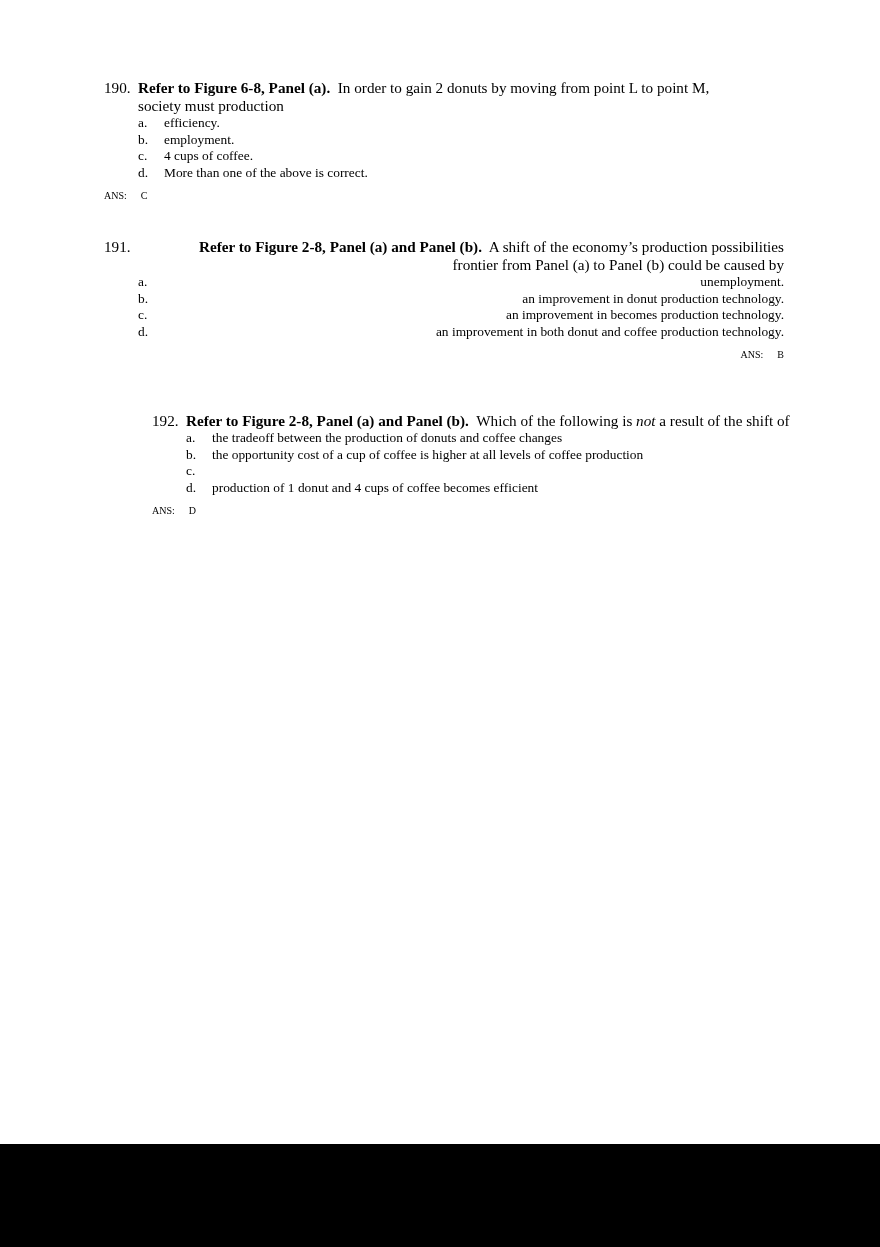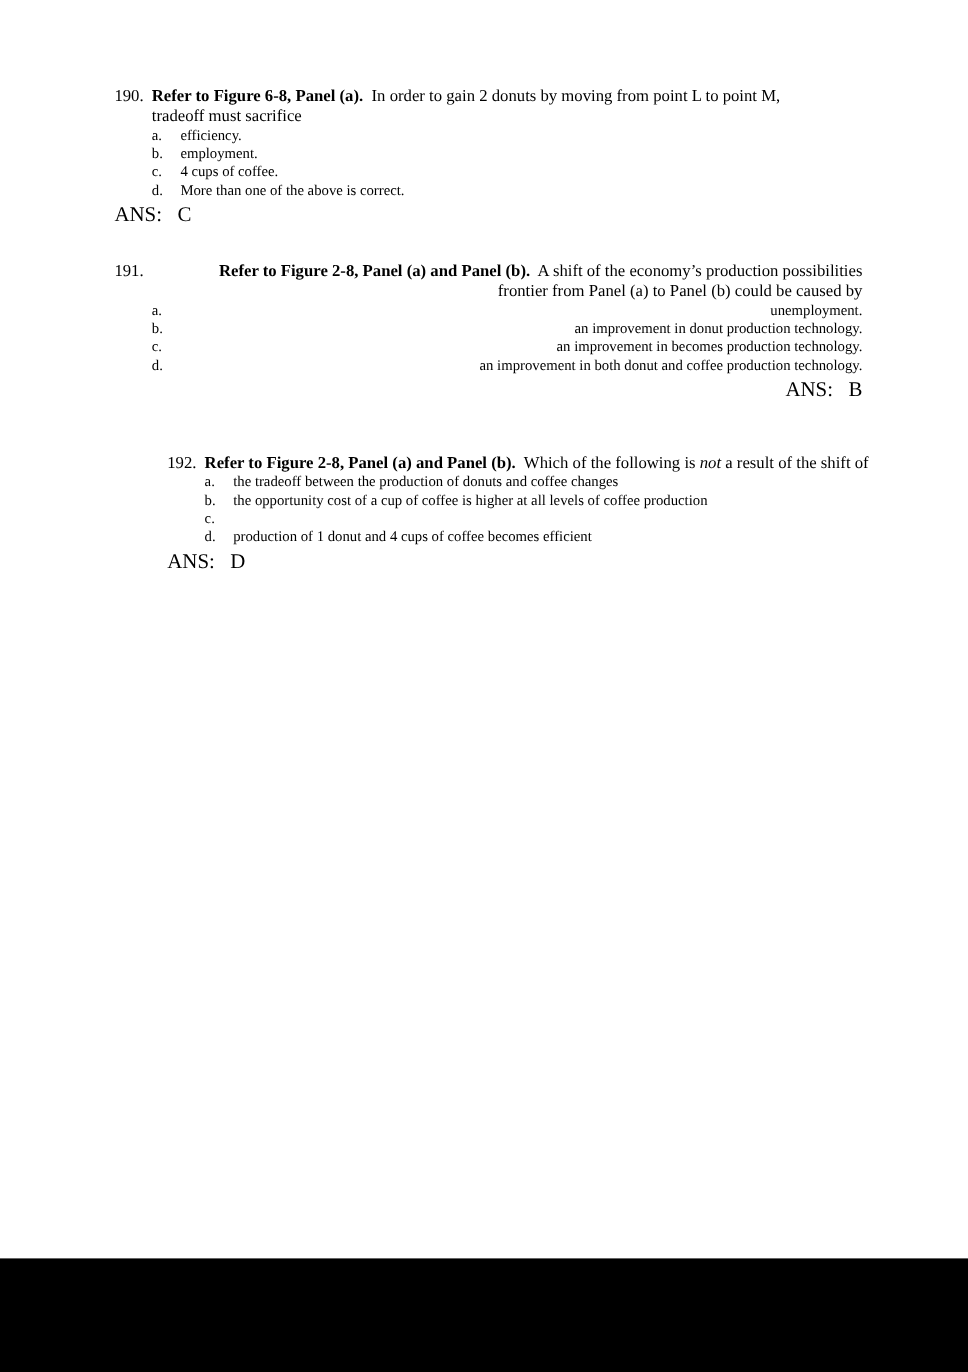--- a/index.html
+++ b/index.html
@@ -63,38 +63,38 @@
       height: 16.6px;
       white-space: nowrap;
     }
     .opt-letter {
       position: absolute;
       left: 34px;
       top: 0;
     }
     .ans {
       margin-top: 6px;
-      font-size: 19px;
+      font-size: 10px;
       line-height: 18px;
     }
     .ans-value {
       margin-left: 14px;
     }
   </style>
 </head>
 <body>
 
 <div class="page">
 
   <div class="question" style="top:79px;">
     <div class="q-stem">
       <span class="q-number">190.</span>
       <span class="q-ref">Refer to Figure 6-8, Panel (a).</span>&nbsp;
       <span>In order to gain 2 donuts by moving from point L to point M,</span><br>
-      <span>tradeoff must sacrifice</span>
+      <span>society must production</span>
     </div>
     <ul class="q-options">
       <li class="q-option">
         <span class="opt-letter">a.</span>
         <span>efficiency.</span>
       </li>
       <li class="q-option">
         <span class="opt-letter">b.</span>
         <span>employment.</span>
       </li>

